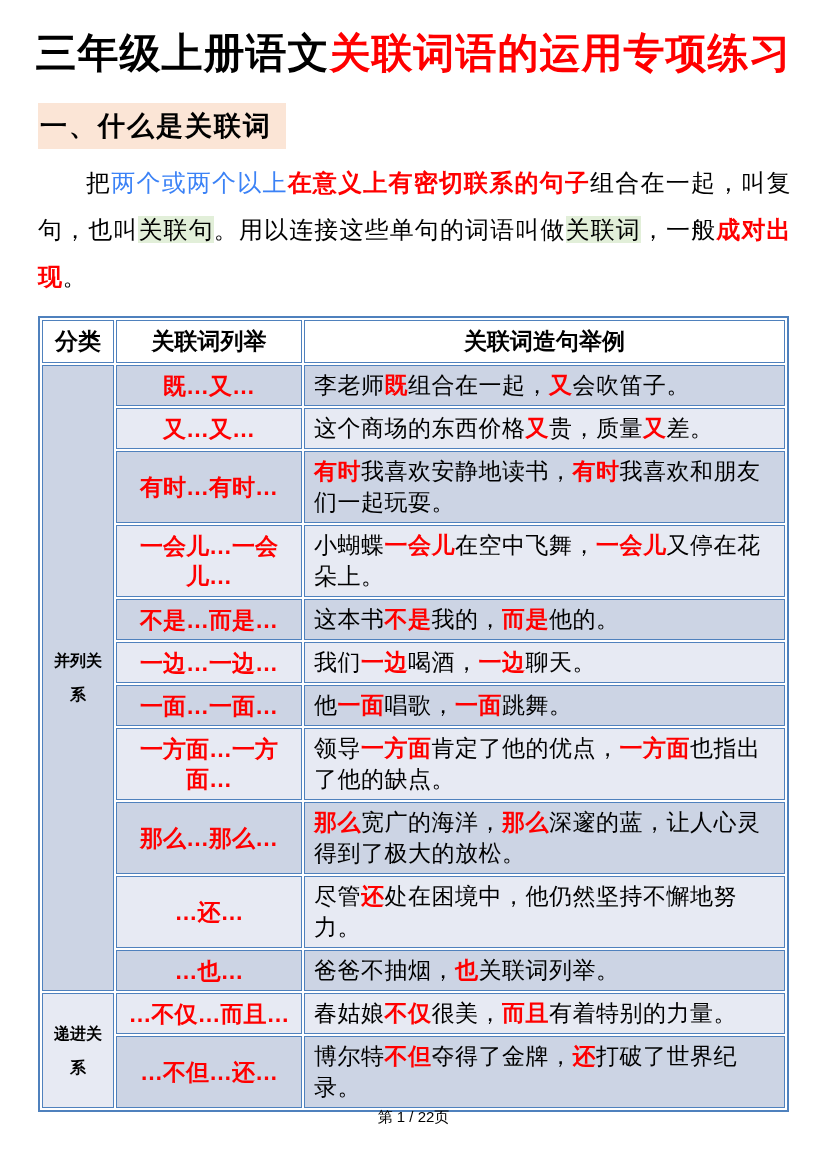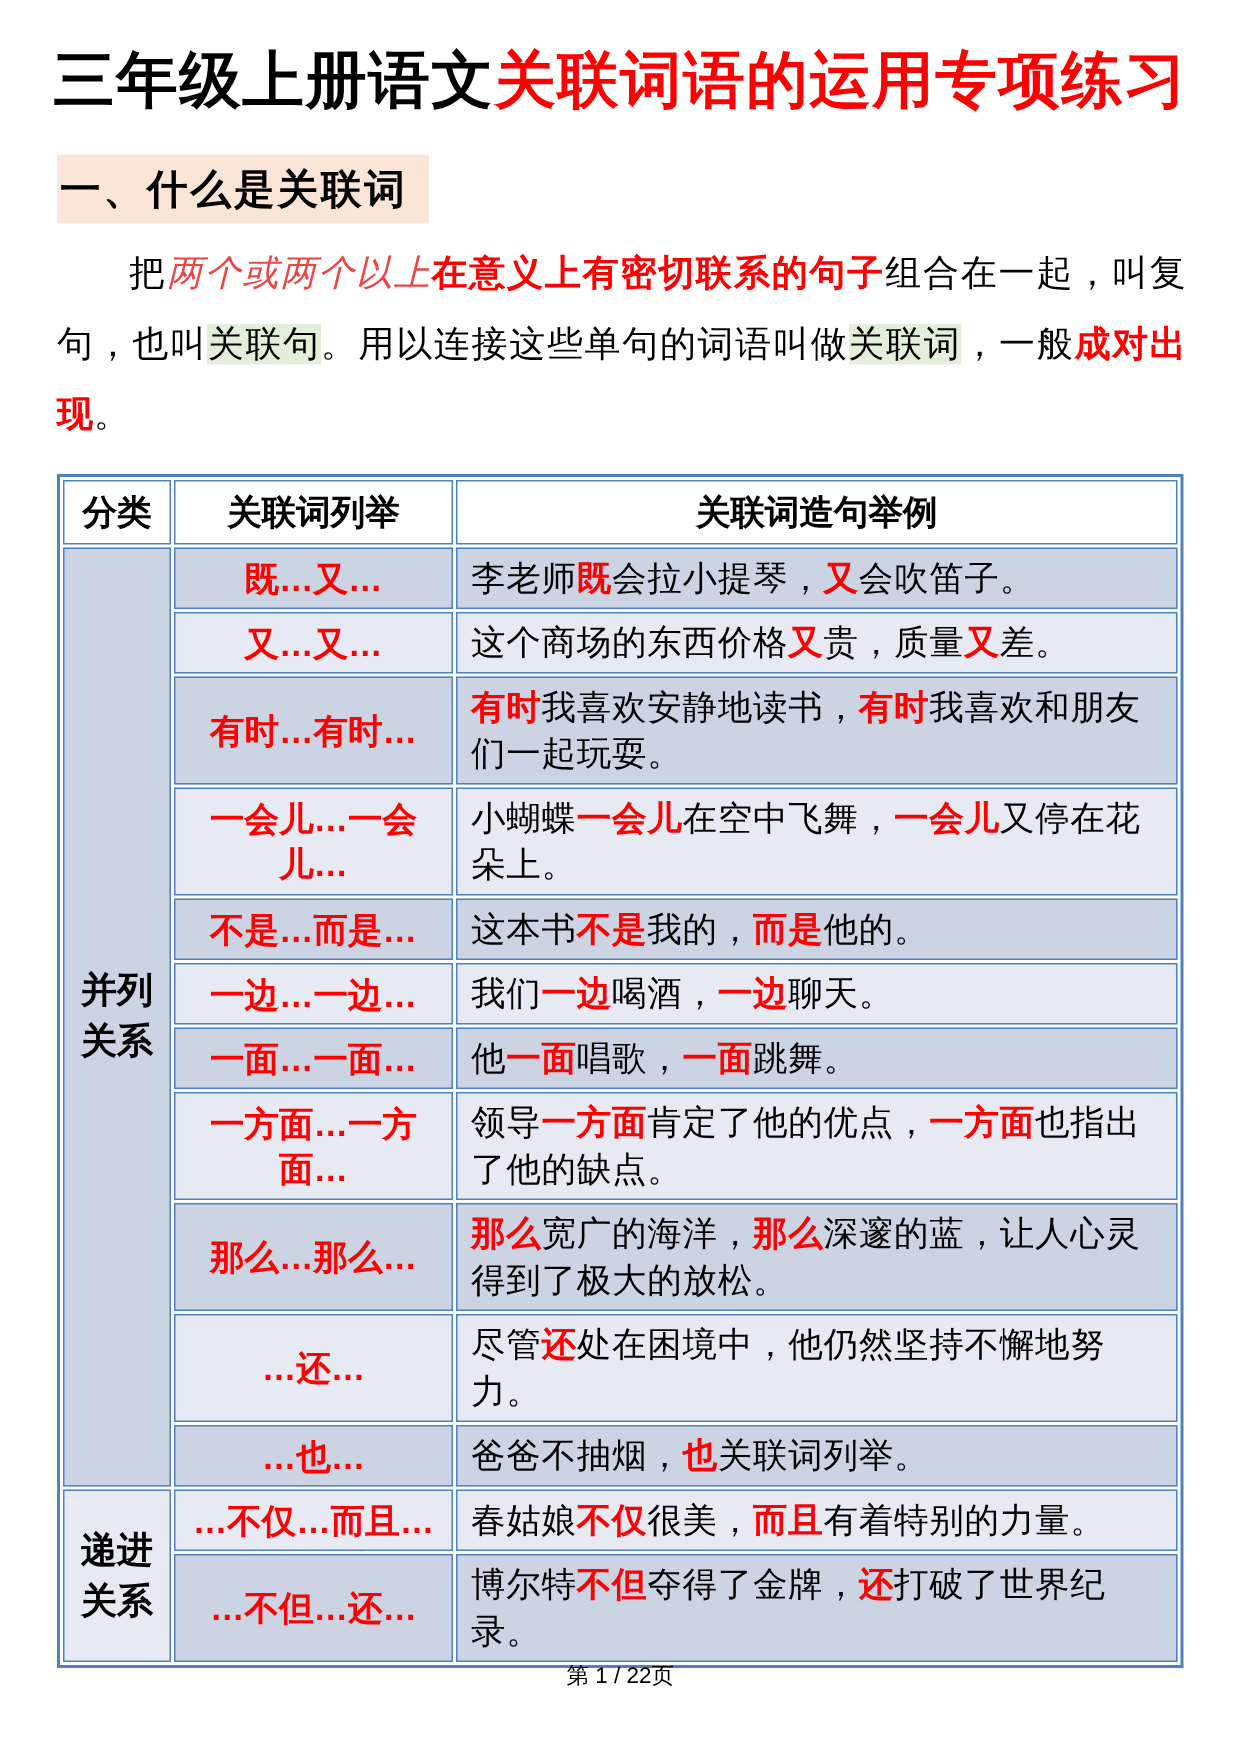--- a/index.html
+++ b/index.html
@@ -38,21 +38,21 @@
   }
   .intro-para {
     margin: 10px 36px 0 38px;
     font-size: 24px;
     line-height: 47px;
     text-indent: 2em;
     text-align: justify;
     letter-spacing: 0.5px;
   }
   .seg-k { color: #000000; }
-  .seg-b { color: #ef4444; font-style: italic; }
+  .seg-b { color: #3b82f6; }
   .seg-r { color: #ff0000; font-weight: 700; }
   .seg-g { color: #000000; background: #e2efd9; }
 
   table.cls-table {
     margin: 16px 0 0 38px;
     width: 751px;
     border-collapse: separate;
     border-spacing: 2px;
     border: 2px solid #4f81bd;
     background: #ffffff;
@@ -64,21 +64,21 @@
   .cls-table th {
     background: #ffffff;
     font-size: 23px;
     font-weight: 800;
     padding: 5px 2px;
     text-align: center;
   }
   .col-cat  { width: 72px; }
   .col-conj { width: 186px; }
   .cls-table td.cat {
-    font-size: 24px;
+    font-size: 16px;
     font-weight: 800;
     text-align: center;
     vertical-align: middle;
     line-height: 34px;
     padding: 2px 8px;
   }
   .cls-table td.conj {
     font-size: 23px;
     font-weight: 700;
     color: #ff0000;
@@ -134,21 +134,21 @@
       <tr>
         <th>分类</th>
         <th>关联词列举</th>
         <th>关联词造句举例</th>
       </tr>
     </thead>
     <tbody>
         <tr>
           <td class="cat band-dark" rowspan="11">并列关系</td>
           <td class="conj band-dark">既…又…</td>
-          <td class="ex band-dark"><span class="seg-k">李老师</span><span class="seg-r">既</span><span class="seg-k">会拉小提琴，</span><span class="seg-r">又</span><span class="seg-k">会吹笛子。</span></td>
+          <td class="ex band-dark"><span class="seg-k">李老师</span><span class="seg-r">既</span><span class="seg-k">组合在一起，</span><span class="seg-r">又</span><span class="seg-k">会吹笛子。</span></td>
         </tr>
         <tr>
           <td class="conj band-light">又…又…</td>
           <td class="ex band-light"><span class="seg-k">这个商场的东西价格</span><span class="seg-r">又</span><span class="seg-k">贵，质量</span><span class="seg-r">又</span><span class="seg-k">差。</span></td>
         </tr>
         <tr>
           <td class="conj band-dark">有时…有时…</td>
           <td class="ex band-dark"><span class="seg-r">有时</span><span class="seg-k">我喜欢安静地读书，</span><span class="seg-r">有时</span><span class="seg-k">我喜欢和朋友们一起玩耍。</span></td>
         </tr>
         <tr>

